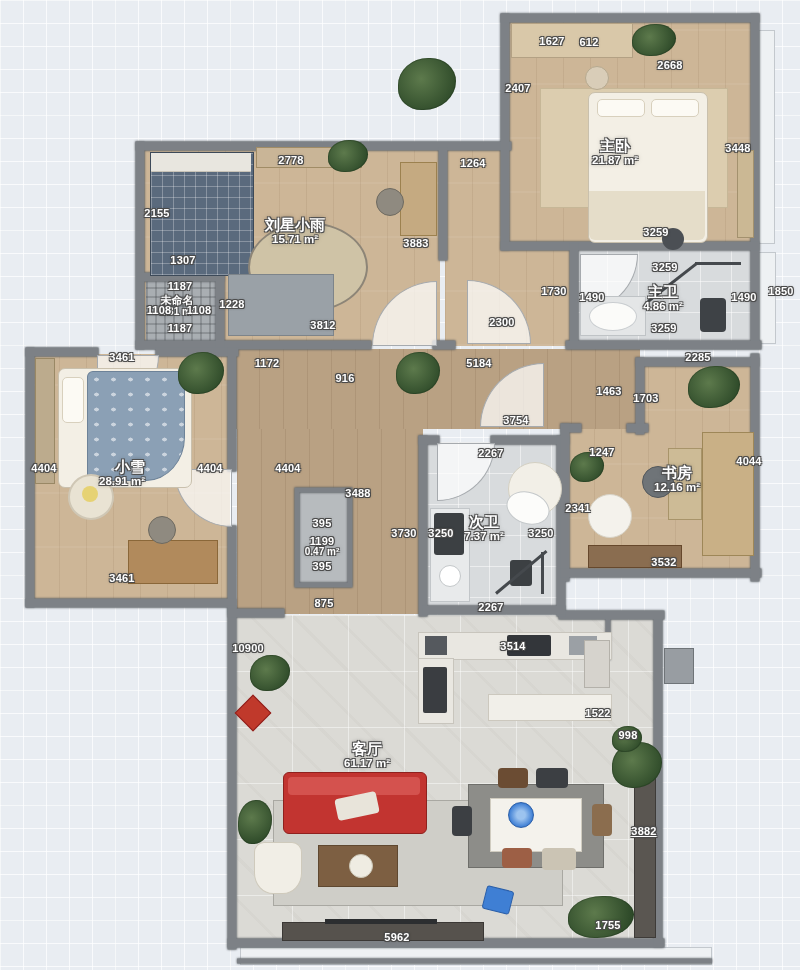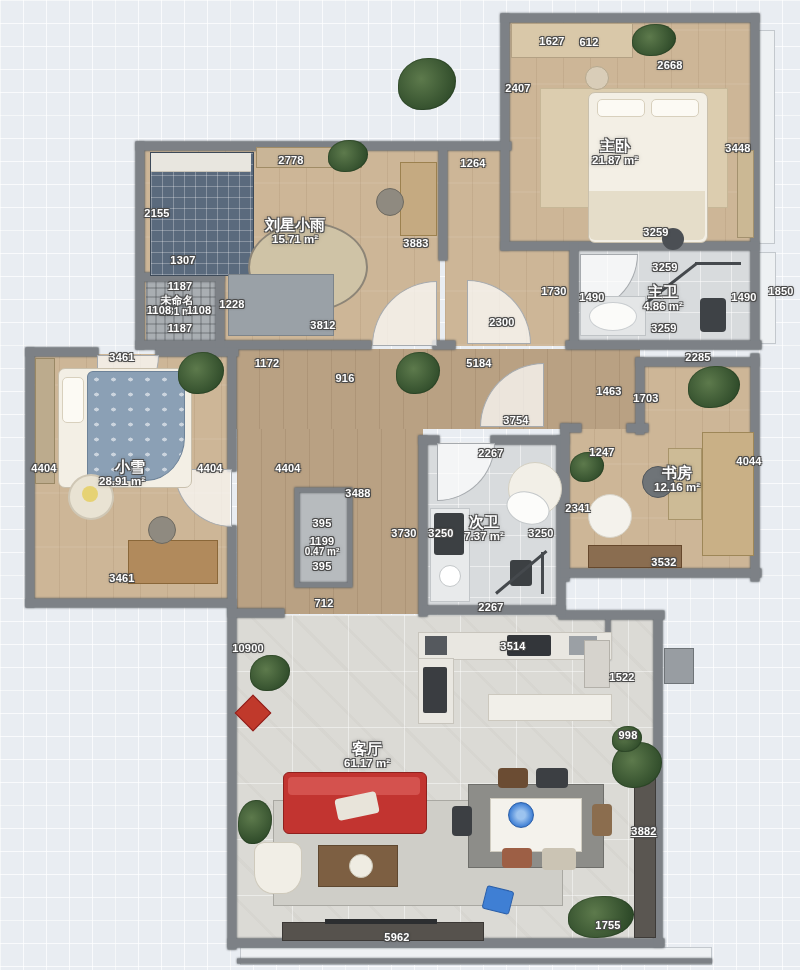--- a/index.html
+++ b/index.html
@@ -302,22 +302,22 @@
   <span class="dim" style="left:358px;top:493px;">3488</span>
   <span class="dim" style="left:322px;top:523px;">395</span>
   <span class="dim" style="left:322px;top:541px;">1199</span>
   <span class="dim" style="left:322px;top:566px;">395</span>
   <span class="dim" style="left:404px;top:533px;">3730</span>
   <span class="dim" style="left:441px;top:533px;">3250</span>
   <span class="dim" style="left:541px;top:533px;">3250</span>
   <span class="dim" style="left:122px;top:578px;">3461</span>
   <span class="dim" style="left:664px;top:562px;">3532</span>
   <span class="dim" style="left:491px;top:607px;">2267</span>
-  <span class="dim" style="left:324px;top:603px;">712</span>
+  <span class="dim" style="left:324px;top:603px;">875</span>
   <span class="dim" style="left:248px;top:648px;">10900</span>
   <span class="dim" style="left:513px;top:646px;">3514</span>
-  <span class="dim" style="left:598px;top:677px;margin-left:24px;">1522</span>
+  <span class="dim" style="left:598px;top:713px;">1522</span>
   <span class="dim" style="left:628px;top:735px;">998</span>
   <span class="dim" style="left:644px;top:831px;text-decoration:underline;">3882</span>
   <span class="dim" style="left:608px;top:925px;">1755</span>
   <span class="dim" style="left:397px;top:937px;">5962</span>
 
 </div>
 
 </body></html>

